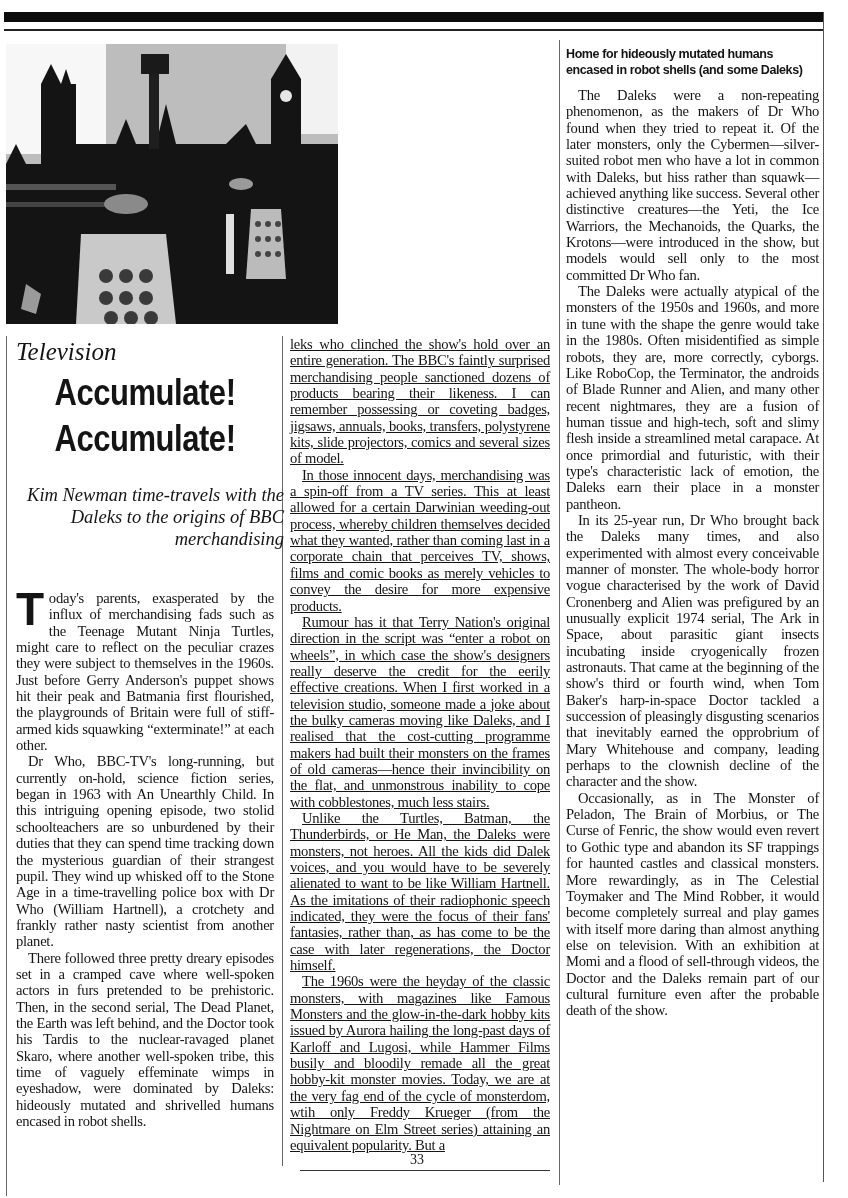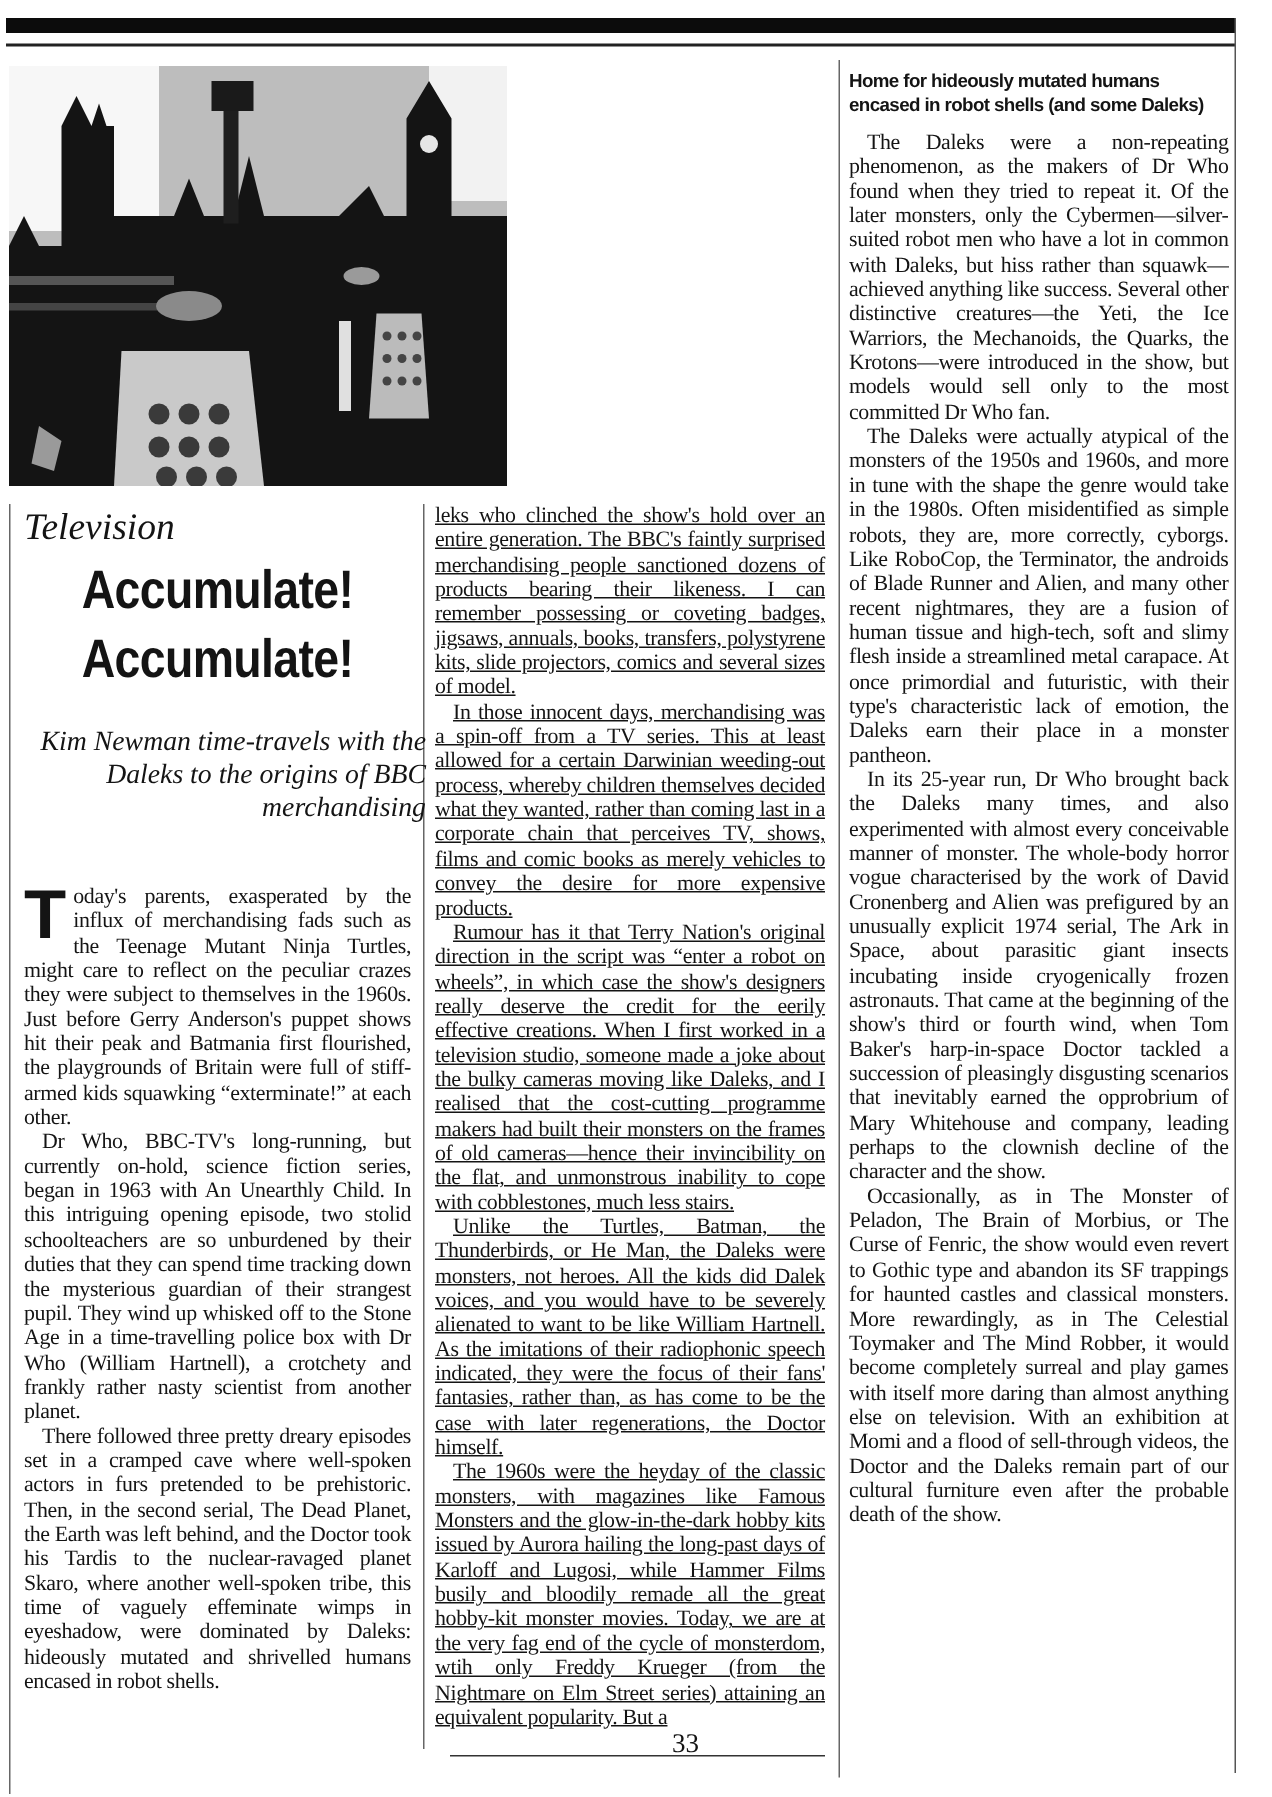--- a/index.html
+++ b/index.html
@@ -31,21 +31,21 @@
               line-height: 46px; letter-spacing: -0.5px; transform: scaleX(0.86); transform-origin: center; }
   .deck { position: absolute; left: 16px; top: 484px; width: 258px; text-align: right;
           font-style: italic; font-size: 18.5px; line-height: 22px; margin-left: 10px; }
   .dropcap { float: left; font-family: "Liberation Sans", sans-serif; font-weight: bold;
              font-size: 46px; line-height: 34px; margin: 2px 5px 0 0; }
 
   .caption { position: absolute; left: 566px; top: 46px; width: 252px;
              font-family: Liberation Sans, sans-serif; font-weight: bold; font-size: 12.5px;
              line-height: 16px; letter-spacing: -0.4px; }
   .italic-note { font-style: italic; margin-top: 14px !important; text-indent: 0 !important; }
-  .pagenum { position: absolute; left: 410px; top: 1152px; font-size: 18px; margin-left: 38px; }
+  .pagenum { position: absolute; left: 410px; top: 1152px; font-size: 14px; }
   .botline { position: absolute; left: 300px; top: 1170px; width: 250px; height: 1px; background: #333; }
 </style>
 </head>
 <body>
 
 <div class="topbar"></div>
 <div class="topline"></div>
 <div class="rightrule"></div>
 
 <div class="photo">

